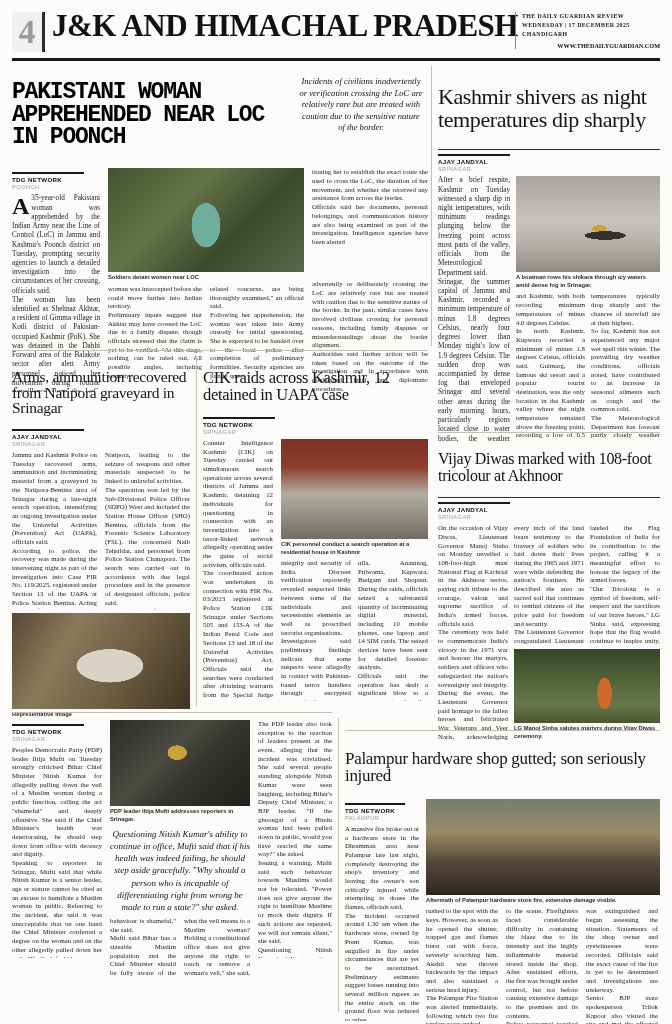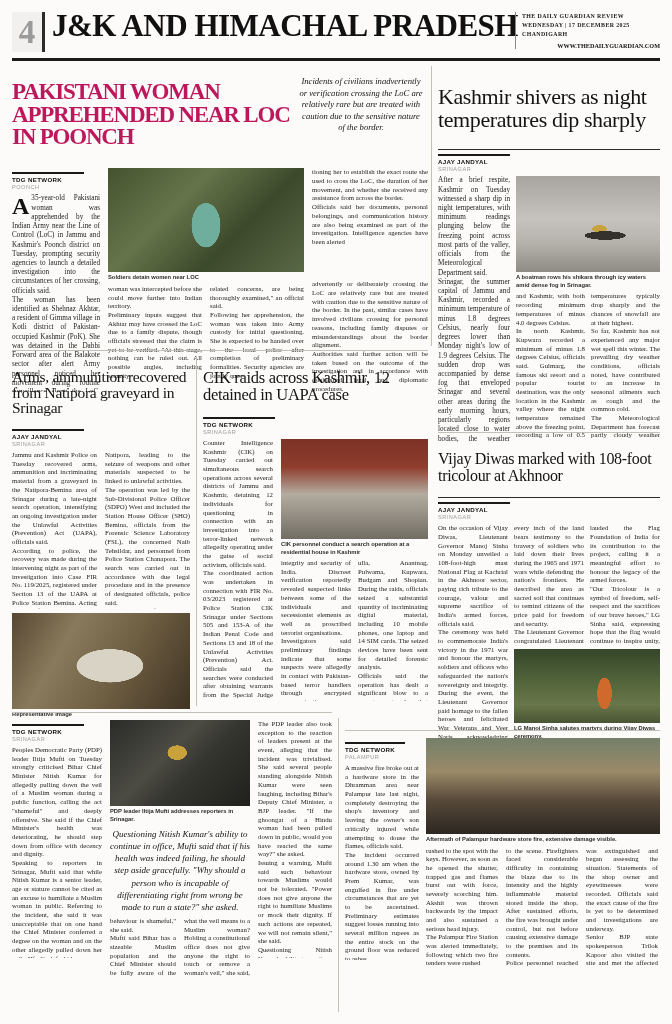--- a/index.html
+++ b/index.html
@@ -12,21 +12,21 @@
           text-align:center;line-height:40px;}
   .mast-title{position:absolute;left:40px;top:0;width:470px;font:bold 31px "Liberation Serif",serif;
           letter-spacing:-0.5px;white-space:nowrap;color:#111;}
   .mast-right{position:absolute;right:0;top:4px;width:138px;border-left:1px solid #888;
           padding-left:6px;font-family:"Liberation Serif",serif;}
   .mast-right .ln{font-size:5.9px;font-weight:bold;letter-spacing:0.4px;color:#222;line-height:1.55;}
   .mast-right .web{font-size:6.2px;font-weight:bold;text-align:right;margin-top:3px;color:#111;}
   .mast-rule{position:absolute;left:12px;top:58px;width:648px;height:3px;background:#1a1a1a;}
   
   .art{position:absolute;}
-  .h-sans{font-family:Liberation Serif, serif;font-weight:bold;color:#be185d;
+  .h-sans{font-family:Liberation Mono, monospace;font-weight:bold;color:#000000;
           letter-spacing:-1.2px;line-height:0.98;}
   .h-serif{font-family:"Liberation Serif",serif;font-weight:bold;color:#141414;line-height:1.02;
           letter-spacing:-0.3px;}
   .h-rule{border-bottom:1px solid #2b2b2b;margin:4px 0 3px 0;}
   .byline{margin:4px 0 4px 0;border-top:2px solid #1a1a1a;width:72px;padding-top:2px;}
   .byname{font:bold 6.2px "Liberation Sans",sans-serif;letter-spacing:0.3px;color:#111;}
   .byloc{font:5.6px "Liberation Sans",sans-serif;letter-spacing:0.5px;color:#9a9a9a;margin-top:1px;}
   .bcol{font-family:"Liberation Serif",serif;font-size:7.2px;line-height:1.28;text-align:justify;
         white-space:pre-line;overflow:hidden;color:#1c1c1c;}
   .bcol-s{font-size:6.8px;}
@@ -233,20 +233,21 @@
       <div class="bcol bcol-s" style="width:74px;height:238px;margin-left:8px;">The PDP leader also took exception to the reaction of leaders present at the event, alleging that the incident was trivialised. She said several people standing alongside Nitish Kumar were seen laughing, including Bihar's Deputy Chief Minister, a BJP leader. "If the ghoongat of a Hindu woman had been pulled down in public, would you have reacted the same way?" she asked.
 Issuing a warning, Mufti said such behaviour towards Muslims would not be tolerated. "Power does not give anyone the right to humiliate Muslims or mock their dignity. If such actions are repeated, we will not remain silent," she said.
 Questioning Nitish Kumar's ability to continue in office, Mufti said that if his health was indeed failing, he should step aside gracefully. "Why should a person who is incapable of differentiating right from wrong be made to run a state?" she asked.</div>
     </div>
   </section>
 
   <div class="vr" style="left:338px;top:718px;height:294px;"></div>
   <div class="hr" style="left:345px;top:730px;width:315px;"></div>
 
   <section class="art" style="left:345px;top:736px;width:315px;height:276px;">
+    <h2 class="h-serif" style="font-size:17px;font-weight:normal;">Palampur hardware shop gutted; son seriously injured</h2>
     <div class="row" style="margin-top:2px;">
       <div style="width:74px;">
         <div class="byline" style="width:60px;">
           <div class="byname">TDG NETWORK</div>
           <div class="byloc">PALAMPUR</div>
         </div>
         <div class="bcol bcol-s" style="height:196px;">A massive fire broke out at a hardware store in the Dhramman area near Palampur late last night, completely destroying the shop's inventory and leaving the owner's son critically injured while attempting to douse the flames, officials said.
 The incident occurred around 1.30 am when the hardware store, owned by Prem Kumar, was engulfed in fire under circumstances that are yet to be ascertained. Preliminary estimates suggest losses running into several million rupees as the entire stock on the ground floor was reduced to ashes.
 According to local reports, Prem Kumar's residence is located around 500 metres from the shop. His son, Akshit, was awakened by loud barking of dogs during the night. On stepping outside, he noticed thick smoke rising from the direction of the shop and immediately</div>
       </div>

